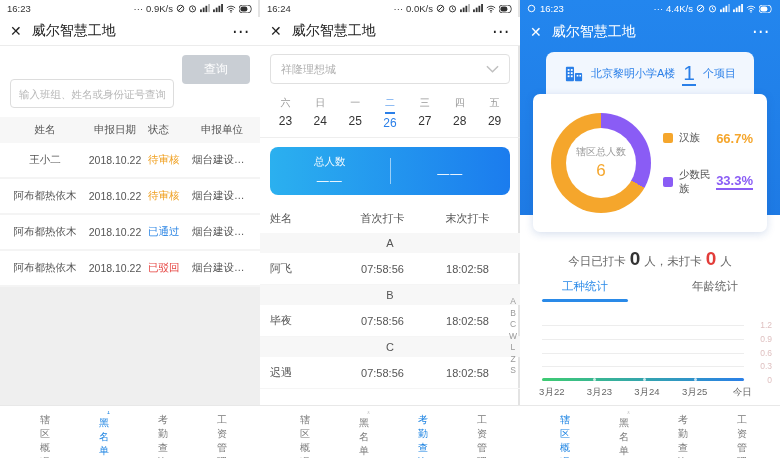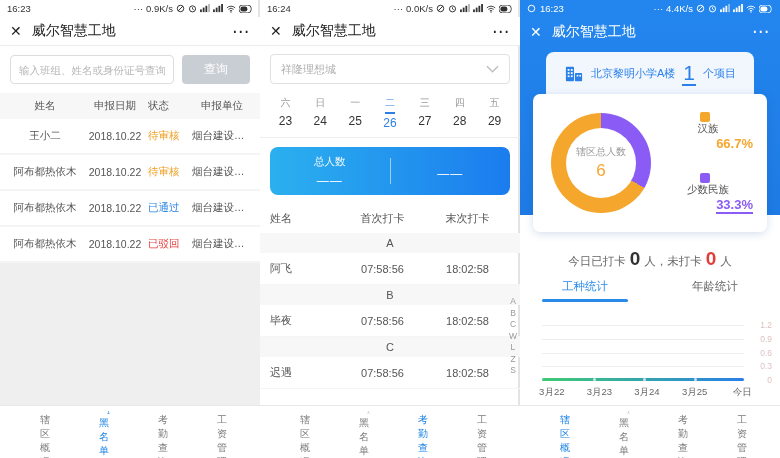--- a/index.html
+++ b/index.html
@@ -18,21 +18,21 @@
   
   .titlebar { height:29px; display:flex; align-items:center; padding:0 10px; border-bottom:1px solid #ececec; flex:none; background:#fff; }
   .titlebar .close { font-size:14px; color:#222; margin-right:10px; }
   .titlebar .ttl { font-size:14px; color:#222; flex:1; }
   .titlebar .more { font-size:17px; color:#222; letter-spacing:1px; }
   .blue-top .titlebar { background:transparent; border-bottom:none; }
   .blue-top .titlebar .close, .blue-top .titlebar .ttl, .blue-top .titlebar .more { color:#fff; }
 
   
   .searchrow { display:flex; gap:8px; padding:9px 10px; background:#fff; flex:none; }
-  .searchrow input { flex:1; height:29px; border:1px solid #ddd; border-radius:4px; padding:0 8px; font-size:10.5px; color:#333; background:#fff; }
+  .searchrow input { flex:1; height:29px; border:1px solid #ddd; border-radius:4px; padding:0 8px; font-size:10.5px; color:#333; background:#fff;margin-top:24px; }
   .searchrow input::placeholder { color:#b8b8b8; }
   .btn-query { width:68px; height:29px; border:none; border-radius:4px; background:#c9ced4; color:#fff; font-size:12px; }
   .t1-head { display:flex; background:#f7f7f7; padding:6px 8px; font-size:10.5px; color:#555; flex:none; }
   .t1-row { display:flex; padding:10px 8px; font-size:10.5px; color:#555; background:#fff; border-bottom:2px solid #f4f4f4; align-items:center; flex:none; }
   .c-name { width:74px; text-align:center; }
   .c-date { width:66px; text-align:center; }
   .c-status { width:44px; text-align:left; }
   .c-unit { flex:1; text-align:center; white-space:nowrap; overflow:hidden; text-overflow:ellipsis; }
   .st-pending { color:#f0a020; }
   .st-pass { color:#2b85e4; }
@@ -78,21 +78,21 @@
   .proj-card .pname { font-size:11px; color:#2a7fe8; }
   .proj-card .pnum { font-size:21px; color:#2a7fe8; border-bottom:2px solid #2a7fe8; line-height:1; padding:0 1px 1px; }
   .proj-card .psuf { font-size:11px; color:#2a7fe8; }
   .donut-card { position:absolute; left:13px; right:13px; top:94px; height:138px; background:#fff; border-radius:7px; box-shadow:0 2px 8px rgba(30,80,160,.18); display:flex; align-items:center; padding:0 14px 0 18px; }
   .donut-wrap { width:100px; height:100px; position:relative; flex:none; }
   .donut-ring { width:100px; height:100px; border-radius:50%; }
   .donut-hole { position:absolute; left:15px; top:15px; width:70px; height:70px; border-radius:50%; background:#fff; display:flex; flex-direction:column; align-items:center; justify-content:center; }
   .donut-hole .clab { font-size:10px; color:#999; }
   .donut-hole .cval { font-size:17px; color:#f5a62c; margin-top:2px; }
   .legend { flex:1; margin-left:12px; display:flex; flex-direction:column; gap:22px; }
-  .leg-row { display:flex; align-items:center; font-size:10.5px; color:#555;flex-direction:column; }
+  .leg-row { display:flex; align-items:center; font-size:10.5px; color:#555; }
   .leg-sq { width:10px; height:10px; border-radius:2px; margin-right:6px; flex:none; }
   .leg-val { margin-left:auto; font-size:13px; font-weight:bold; }
   .leg-val.orange { color:#f5a62c; }
   .leg-val.purple { color:#8a5cf5; border-bottom:2px solid #8a5cf5; line-height:1.2; }
   .p3-body { flex:1; background:#fff; margin-top:25px; padding-top:8px; display:flex; flex-direction:column; overflow:hidden; }
   .stats-line { text-align:center; font-size:11.5px; color:#666; flex:none; display:flex; align-items:baseline; justify-content:center; gap:4px; }
   .stats-line .big { font-size:19px; color:#333; font-weight:bold; }
   .stats-line .big.red { color:#e23c39; }
   .stat-tabs { display:flex; margin-top:9px; flex:none; }
   .stat-tab { flex:1; text-align:center; font-size:11.5px; color:#666; padding-bottom:6px; }

